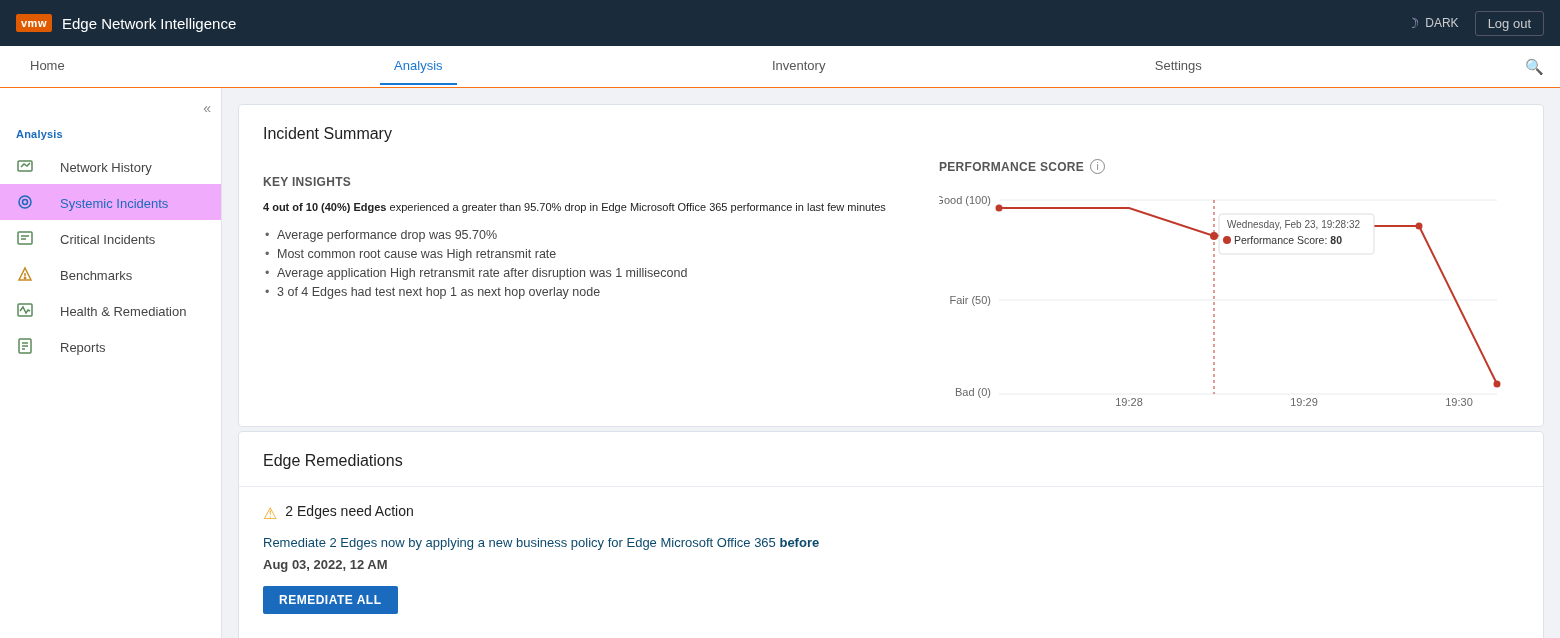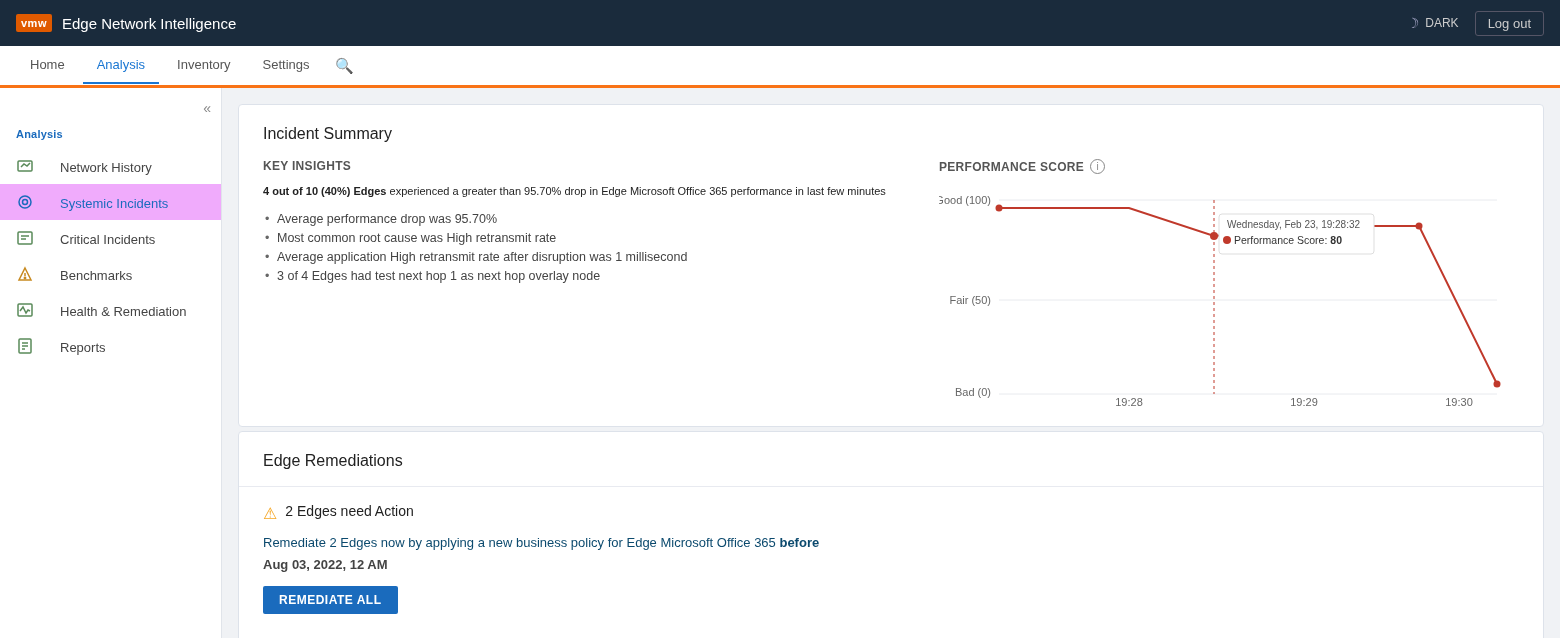--- a/index.html
+++ b/index.html
@@ -53,26 +53,27 @@
       color: #ccc;
       padding: 4px 12px;
       border-radius: 3px;
       cursor: pointer;
       font-size: 13px;
     }
 
     
     .tabnav {
       background: white;
-      border-bottom: 3px solid #f97316;
+      border-bottom: 1px solid #f97316;
       display: flex;
       align-items: center;
       padding: 0 16px;
       height: 42px;
       gap: 4px;
+      justify-content: space-between;
     }
     .tabnav-item {
       padding: 10px 14px;
       font-size: 13px;
       color: #555;
       cursor: pointer;
       border-bottom: 2px solid transparent;
       text-decoration: none;
     }
     .tabnav-item.active {
@@ -180,20 +181,21 @@
       flex: 1;
       min-width: 0;
     }
     .key-insights-label {
       font-size: 12px;
       font-weight: 600;
       color: #555;
       margin-bottom: 10px;
       text-transform: uppercase;
       letter-spacing: 0.3px;
+      margin-top: 16px;
     }
     .insight-headline {
       font-size: 11px;
       color: #222;
       margin-bottom: 12px;
       line-height: 1.5;
     }
     .insight-headline strong { font-weight: 600; }
     .insight-bullets {
       list-style: none;

